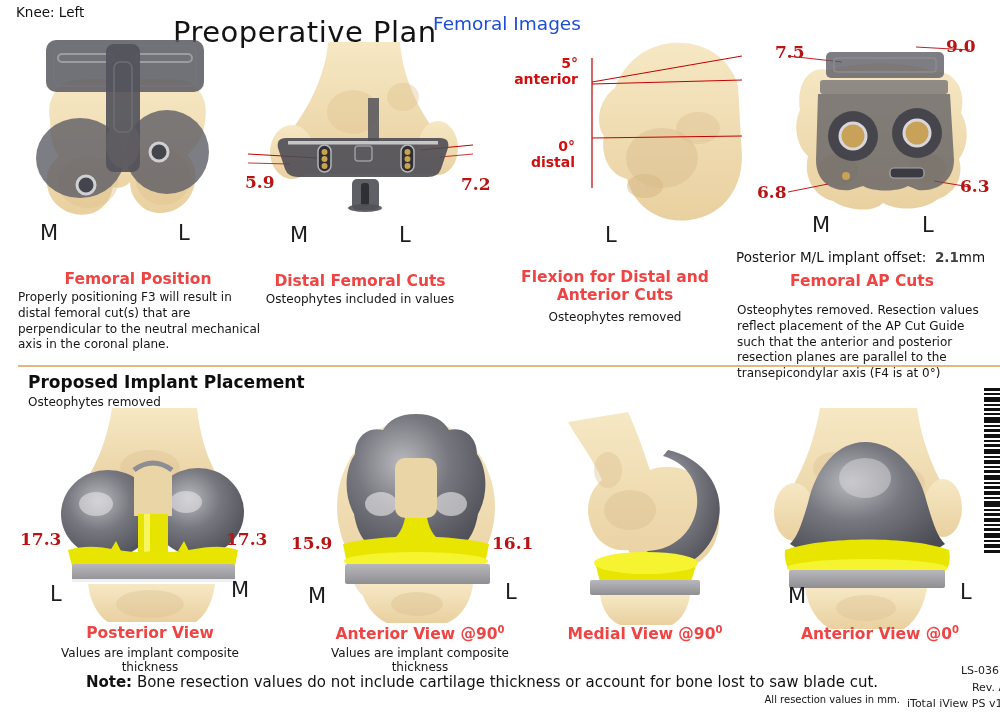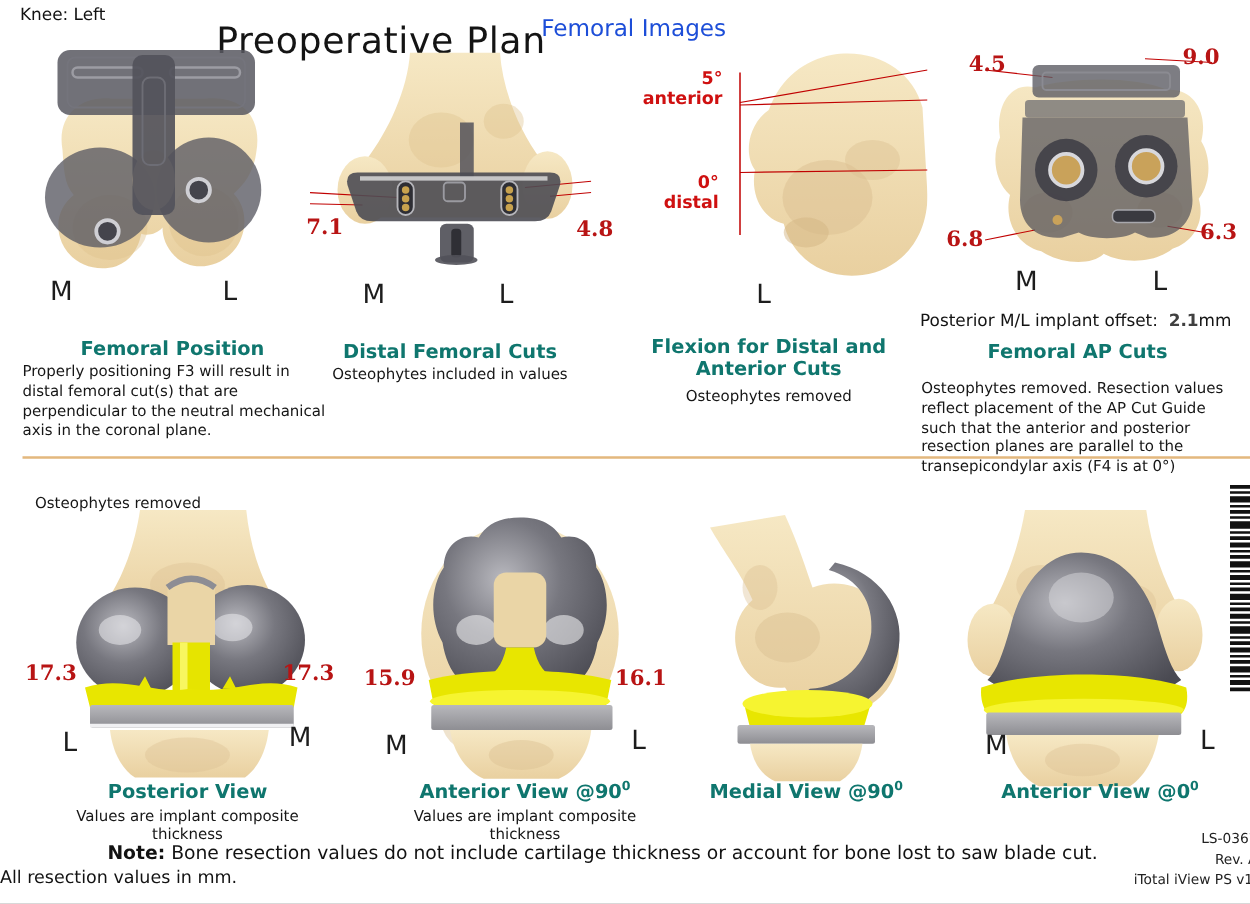--- a/index.html
+++ b/index.html
@@ -5,35 +5,35 @@
   * { margin:0; padding:0; box-sizing:border-box; }
   body { background:#888; font-family:"DejaVu Sans", sans-serif; }
   #page {
     position:relative; width:1000px; height:723px; background:#ffffff;
     overflow:hidden; color:#1a1a1a;
   }
   .abs { position:absolute; }
   .knee-label { font-size:13.5px; color:#111; }
   .main-title { font-size:29px; font-weight:400; color:#141414; letter-spacing:.5px; }
   .section-title { font-size:18.5px; font-weight:400; color:#1d4ed8;text-align:center; }
-  .panel-heading { font-size:15.5px; font-weight:700; text-align:center; color:#0f766e; }
+  .panel-heading { font-size:15.5px; font-weight:700; text-align:center; color:#ef4444; }
   .panel-subtext { font-size:12px; text-align:center; color:#161616; }
   .panel-desc { font-size:12px; line-height:1.32; color:#161616; }
   .ml-label { font-size:21px; color:#1d1d1d; }
   .red-val { font-family:"DejaVu Serif", serif; font-size:17px; font-weight:700; color:#b81414; }
   .red-angle { font-size:14px; font-weight:700; color:#cf1010; text-align:right; line-height:1.15; }
   .divider { height:2px; background:#e3b87e; }
   .sec-heading { font-size:17px; font-weight:700; color:#0e0e0e; }
   .boxcut { font-size:17.5px; color:#222; }
   .boxcut .red-val { font-size:17.5px; }
   .offset-line { font-size:13.5px; color:#141414; }
   .offset-line .ov { font-family:"DejaVu Sans", sans-serif; font-weight:700; color:#404040; }
   .note-line { font-size:15px; text-align:center; color:#121212; }
   .note-line b { font-weight:700; }
-  .note-sub { font-size:14px; text-align:left; color:#121212; }
+  .note-sub { font-size:10px; text-align:right; color:#121212; }
   .doc-info { font-size:11px; text-align:right; line-height:1.5; color:#222; }
   sup { font-size:10px; font-weight:700; }
   svg { display:block; }
 </style>
 </head>
 <body>
 
 <div id="page">
 
   <svg width="0" height="0" style="position:absolute">
@@ -98,22 +98,22 @@
       <circle cx="76.5" cy="124" r="3" fill="#c8a24e"></circle>
     <rect x="153" y="103" width="13" height="27" rx="6.5" fill="#2e2e34" stroke="#b5b5ba" stroke-width="1.5"></rect>
     <circle cx="159.5" cy="110" r="3" fill="#c8a24e"></circle>
       <circle cx="159.5" cy="117" r="3" fill="#c8a24e"></circle>
       <circle cx="159.5" cy="124" r="3" fill="#c8a24e"></circle>
     <rect x="107" y="104" width="17" height="15" rx="3" fill="none" stroke="#9a9aa0" stroke-width="1.5"></rect>
     <rect x="104" y="137" width="27" height="31" rx="5" fill="#515159" opacity="0.92"></rect>
     <rect x="113" y="141" width="8" height="23" rx="3" fill="#2f2f35"></rect>
     <ellipse cx="117" cy="166" rx="17" ry="4" fill="#515159" opacity="0.9"></ellipse>
   </svg>
-  <div class="abs red-val" style="left:245px;top:172px">7.1</div>
-  <div class="abs red-val" style="left:461px;top:174px">4.8</div>
+  <div class="abs red-val" style="left:245px;top:172px">5.9</div>
+  <div class="abs red-val" style="left:461px;top:174px">7.2</div>
   <div class="abs ml-label" style="left:290px;top:223px">M</div>
   <div class="abs ml-label" style="left:399px;top:223px">L</div>
   <div class="abs panel-subtext" style="left:250px;top:292px;width:220px">Osteophytes included in values</div>
   <div class="abs panel-heading" style="left:250px;top:272px;width:220px">Distal Femoral Cuts</div>
 
   <svg class="abs" style="left:570px;top:36px" width="172" height="198" viewBox="0 0 172 198">
     <path d="M95,8 C130,2 160,20 168,50 L172,120 C172,156 150,180 120,184 C90,188 64,171 57,143 C40,139 30,120 34,100 C25,88 28,64 45,52 C55,25 75,12 95,8 Z" fill="url(#gBone)"></path>
     <ellipse cx="92" cy="122" rx="36" ry="30" fill="#dcc193" opacity="0.55"></ellipse>
     <ellipse cx="128" cy="92" rx="22" ry="16" fill="#dcc193" opacity="0.45"></ellipse>
     <ellipse cx="75" cy="150" rx="18" ry="12" fill="#d3b584" opacity="0.5"></ellipse>
@@ -140,35 +140,36 @@
     <rect x="46" y="18" width="102" height="14" rx="3" fill="none" stroke="#8b8b92" stroke-width="1.5"></rect>
     <rect x="32" y="40" width="128" height="14" rx="3" fill="#68686e" opacity="0.72"></rect>
     <path d="M30,54 L162,54 L166,120 C166,140 150,152 130,150 L120,146 C110,152 85,152 75,146 L62,150 C42,152 28,140 28,120 Z" fill="#55555d" opacity="0.72"></path>
     <circle cx="65" cy="96" r="25" fill="#3c3c44" opacity="0.85"></circle>
     <circle cx="65" cy="96" r="13" fill="#c9a25a" stroke="#d8d8dc" stroke-width="3"></circle>
     <circle cx="129" cy="93" r="25" fill="#3c3c44" opacity="0.85"></circle>
     <circle cx="129" cy="93" r="13" fill="#c9a25a" stroke="#d8d8dc" stroke-width="3"></circle>
     <rect x="102" y="128" width="34" height="10" rx="4" fill="#3a3a40" stroke="#a8a8ad" stroke-width="1.2"></rect>
     <circle cx="58" cy="136" r="4" fill="#c9a25a"></circle>
   </svg>
-  <div class="abs red-val" style="left:775px;top:42px">4.5</div>
+  <div class="abs red-val" style="left:775px;top:42px">7.5</div>
   <div class="abs red-val" style="left:946px;top:36px">9.0</div>
   <div class="abs red-val" style="left:757px;top:182px">6.8</div>
   <div class="abs red-val" style="left:960px;top:176px">6.3</div>
   <div class="abs ml-label" style="left:812px;top:213px">M</div>
   <div class="abs ml-label" style="left:922px;top:213px">L</div>
   <div class="abs offset-line" style="left:736px;top:249px;width:260px">
     <span>Posterior M/L implant offset:</span>&nbsp;
     <span class="ov">2.1</span><span>mm</span>
   </div>
   <div class="abs panel-heading" style="left:737px;top:272px;width:250px">Femoral AP Cuts</div>
   <div class="abs panel-desc" style="left:737px;top:303px;width:258px">Osteophytes removed. Resection values reflect placement of the AP Cut Guide such that the anterior and posterior resection planes are parallel to the transepicondylar axis (F4 is at 0°)</div>
 
   <div class="abs divider" style="left:18px;top:365px;width:982px"></div>
 
+  <div class="abs sec-heading" style="left:28px;top:372px">Proposed Implant Placement</div>
   <div class="abs panel-subtext" style="left:28px;top:395px;text-align:left">Osteophytes removed</div>
 
   <svg class="abs" style="left:50px;top:408px" width="205" height="215" viewBox="0 0 205 215">
     <path d="M62,0 C58,28 48,54 36,72 C30,78 30,82 38,84 L168,84 C176,82 176,78 170,72 C158,54 150,28 147,0 Z" fill="url(#gBone)"></path>
     <ellipse cx="100" cy="60" rx="30" ry="18" fill="#dcc193" opacity="0.4"></ellipse>
     <ellipse cx="58" cy="106" rx="47" ry="44" fill="url(#gImp)"></ellipse>
     <ellipse cx="148" cy="104" rx="46" ry="44" fill="url(#gImp)"></ellipse>
     <ellipse cx="46" cy="96" rx="17" ry="12" fill="#e9e9ec" opacity="0.55"></ellipse>
     <ellipse cx="136" cy="94" rx="16" ry="11" fill="#e9e9ec" opacity="0.55"></ellipse>
     <path d="M84,58 L122,58 L122,108 L84,108 Z" fill="#ead5a6"></path>

